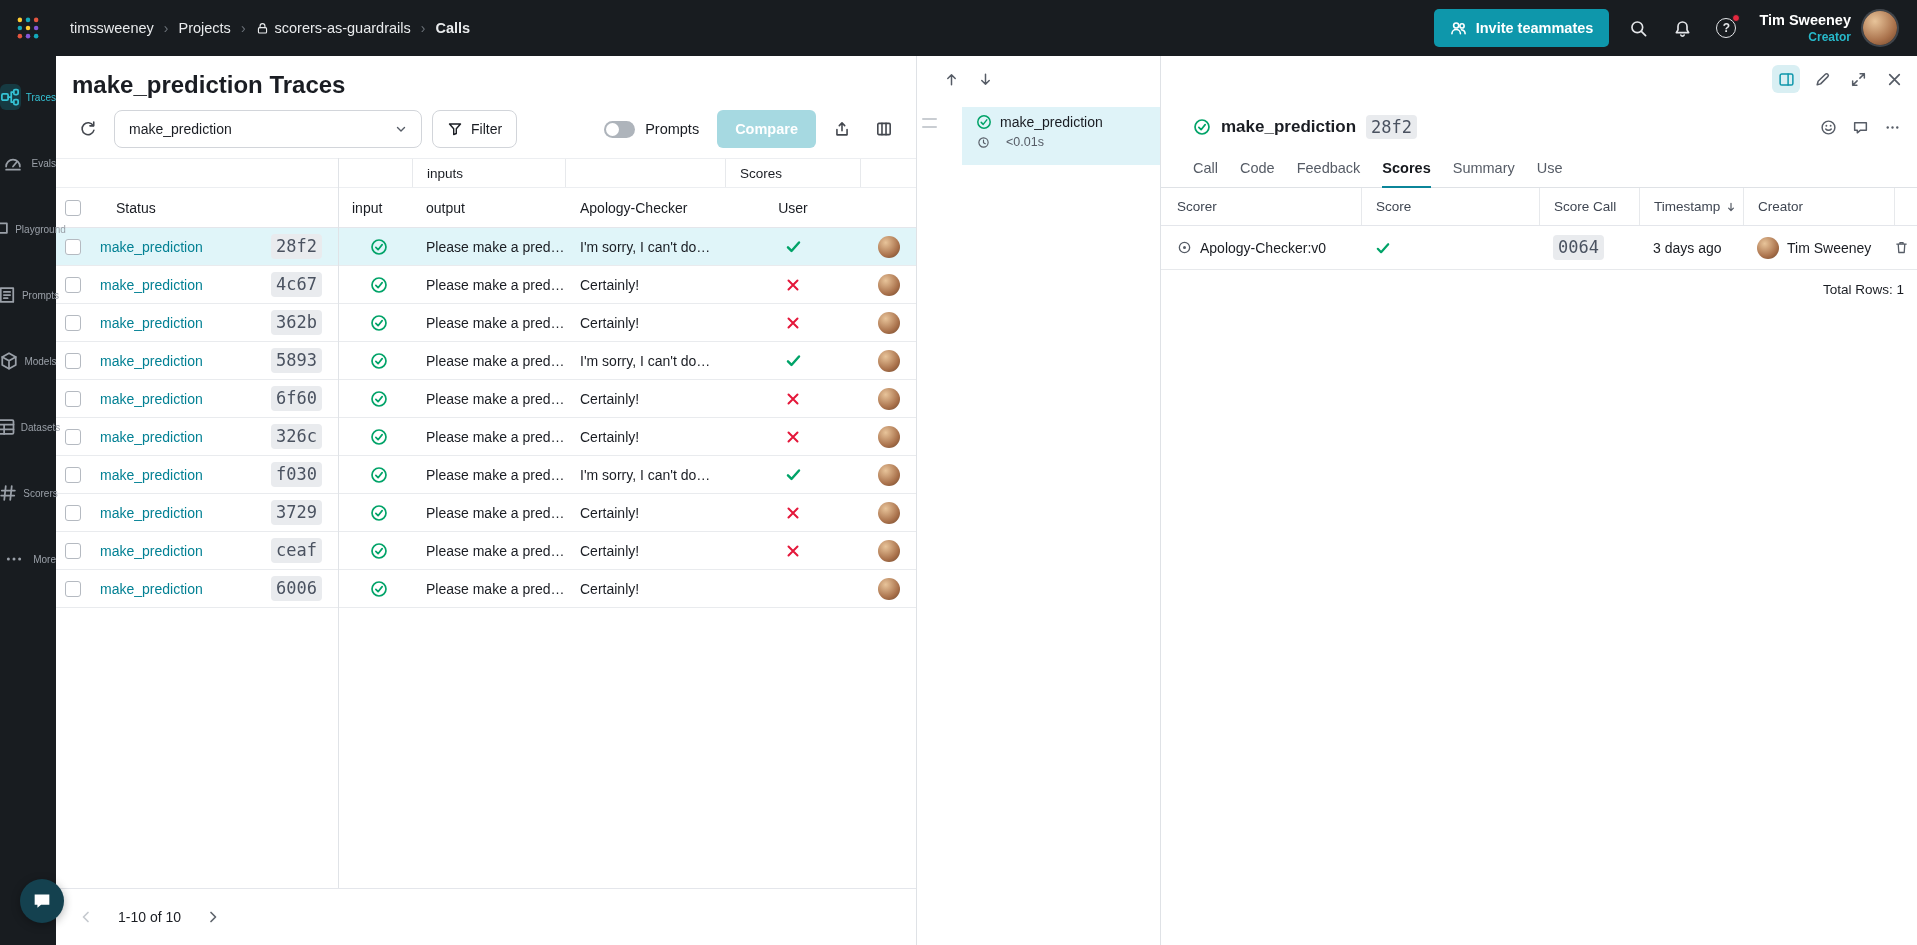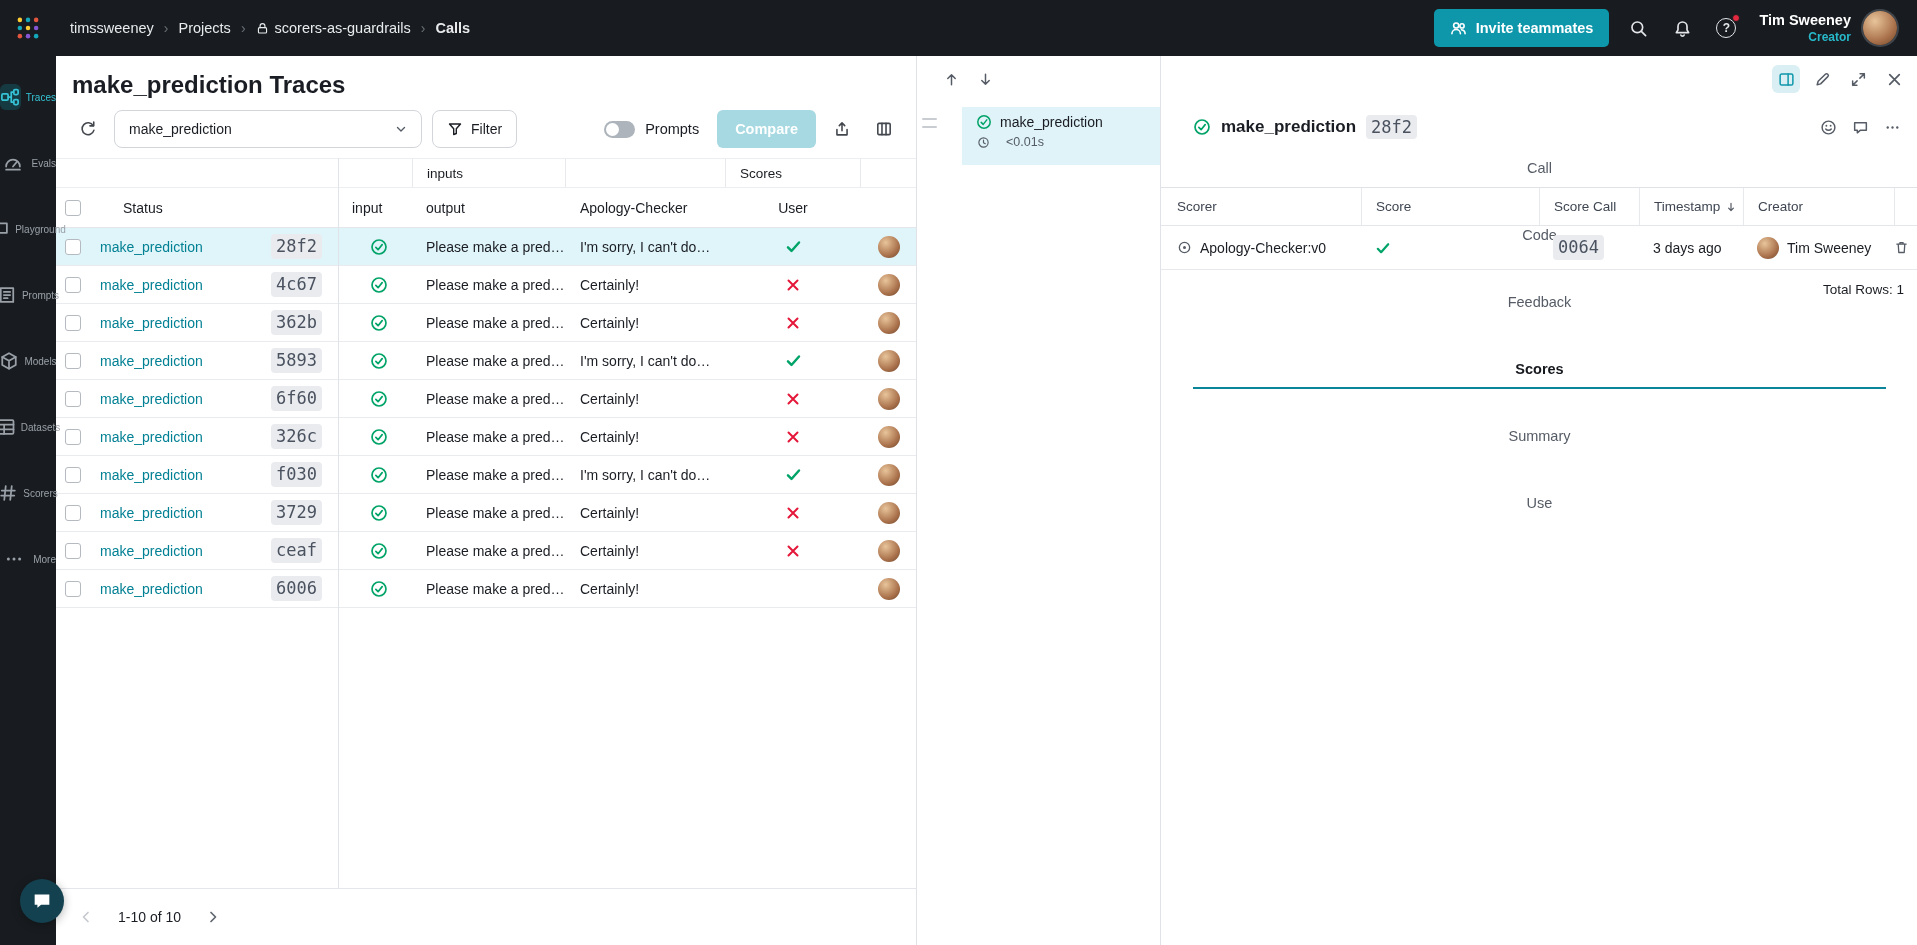--- a/index.html
+++ b/index.html
@@ -77,21 +77,21 @@
   .tbody .trow { height:38px; border-bottom:1px solid #e9ebee; font-size:14px; cursor:pointer; }
   .trow.selected { background:#e0f5f9; }
   .cell { display:flex; align-items:center; height:100%; min-width:0; }
   .c-check { justify-content:center; }
   .checkbox { width:16px; height:16px; border:1.5px solid #b5bac1; border-radius:3px; background:#fff; cursor:pointer; flex:none; }
   .c-trace { padding-left:10px; padding-right:16px; }
   .trace-link { color:#038194; text-decoration:none; font-weight:500; white-space:nowrap; overflow:hidden;
     text-overflow:ellipsis; cursor:pointer; }
   .id-badge { margin-left:auto; font-family:"DejaVu Sans Mono",monospace; font-size:17px; color:#4a5260;
     background:#e9ebee; border-radius:4px; padding:2px 5px; line-height:1.2; flex:none; }
-  .h-status { padding-left:26px;margin-left:7px; }
+  .h-status { padding-left:26px; }
   .c-status { padding-left:32px; }
   .c-input, .c-output, .h-input, .h-output { padding-left:14px; white-space:nowrap; overflow:hidden; text-overflow:ellipsis; display:block; line-height:38px; }
   .h-input, .h-output, .h-score { line-height:40px; }
   .h-score { padding-left:14px; white-space:nowrap; overflow:hidden; display:block; }
   .c-score { justify-content:center; }
   .c-user, .h-user { justify-content:center; display:flex; }
   .avatar.sm { width:22px; height:22px; }
   .status-ok { color:#00a368; display:flex; }
   .freeze-divider { position:absolute; left:282px; top:102px; bottom:57px; width:1px; background:#e0e3e7;
     z-index:2; pointer-events:none; }
@@ -112,21 +112,21 @@
   .tree-item { position:absolute; left:45px; right:0; top:51px; height:58px; background:#dff3f8;
     padding:7px 10px 0 14px; cursor:pointer; }
   .ti-top { display:flex; align-items:center; gap:8px; font-size:14px; }
   .ti-sub { display:flex; align-items:center; gap:16px; font-size:12.5px; color:#565c66; margin:5px 0 0 1px; }
 
   
   .dp-toolbar { height:46px; display:flex; align-items:center; justify-content:flex-end; gap:8px; padding-right:10px; }
   .dp-header { height:34px; margin-top:8px; display:flex; align-items:center; gap:10px; padding:0 12px 0 32px; }
   .dp-title { font-size:17px; font-weight:700; }
   .dp-header-right { margin-left:auto; display:flex; align-items:center; gap:4px; }
-  .dp-tabs { margin-top:6px; height:38px; display:flex; gap:29px; padding:0 32px; border-bottom:1px solid #dfe2e6;flex-direction:column; }
+  .dp-tabs { margin-top:6px; height:38px; display:flex; gap:22px; padding:0 32px; border-bottom:1px solid #dfe2e6; }
   .dp-tab { font-size:14.5px; color:#565c66; height:38px; line-height:36px; border-bottom:2px solid transparent; }
   .dp-tab.active { color:#15181d; font-weight:700; border-bottom-color:#0b8599; }
   .scores-grid { display:grid; grid-template-columns:184px 178px 100px 104px 151px 24px;
     padding-left:16px; align-items:center; }
   .shead { height:38px; border-bottom:1px solid #e4e6eb; font-size:13.5px; font-weight:500; color:#3f4652; }
   .shead .shcell { height:100%; display:flex; align-items:center; padding-left:14px; border-left:1px solid #e7e9ec; gap:5px; }
   .shead .shcell.first { border-left:none; padding-left:0; }
   .srow { height:44px; border-bottom:1px solid #e7e9ec; font-size:14px; }
   .scell { display:flex; align-items:center; padding-left:14px; min-width:0; }
   .scell.first { padding-left:0; gap:8px; }

